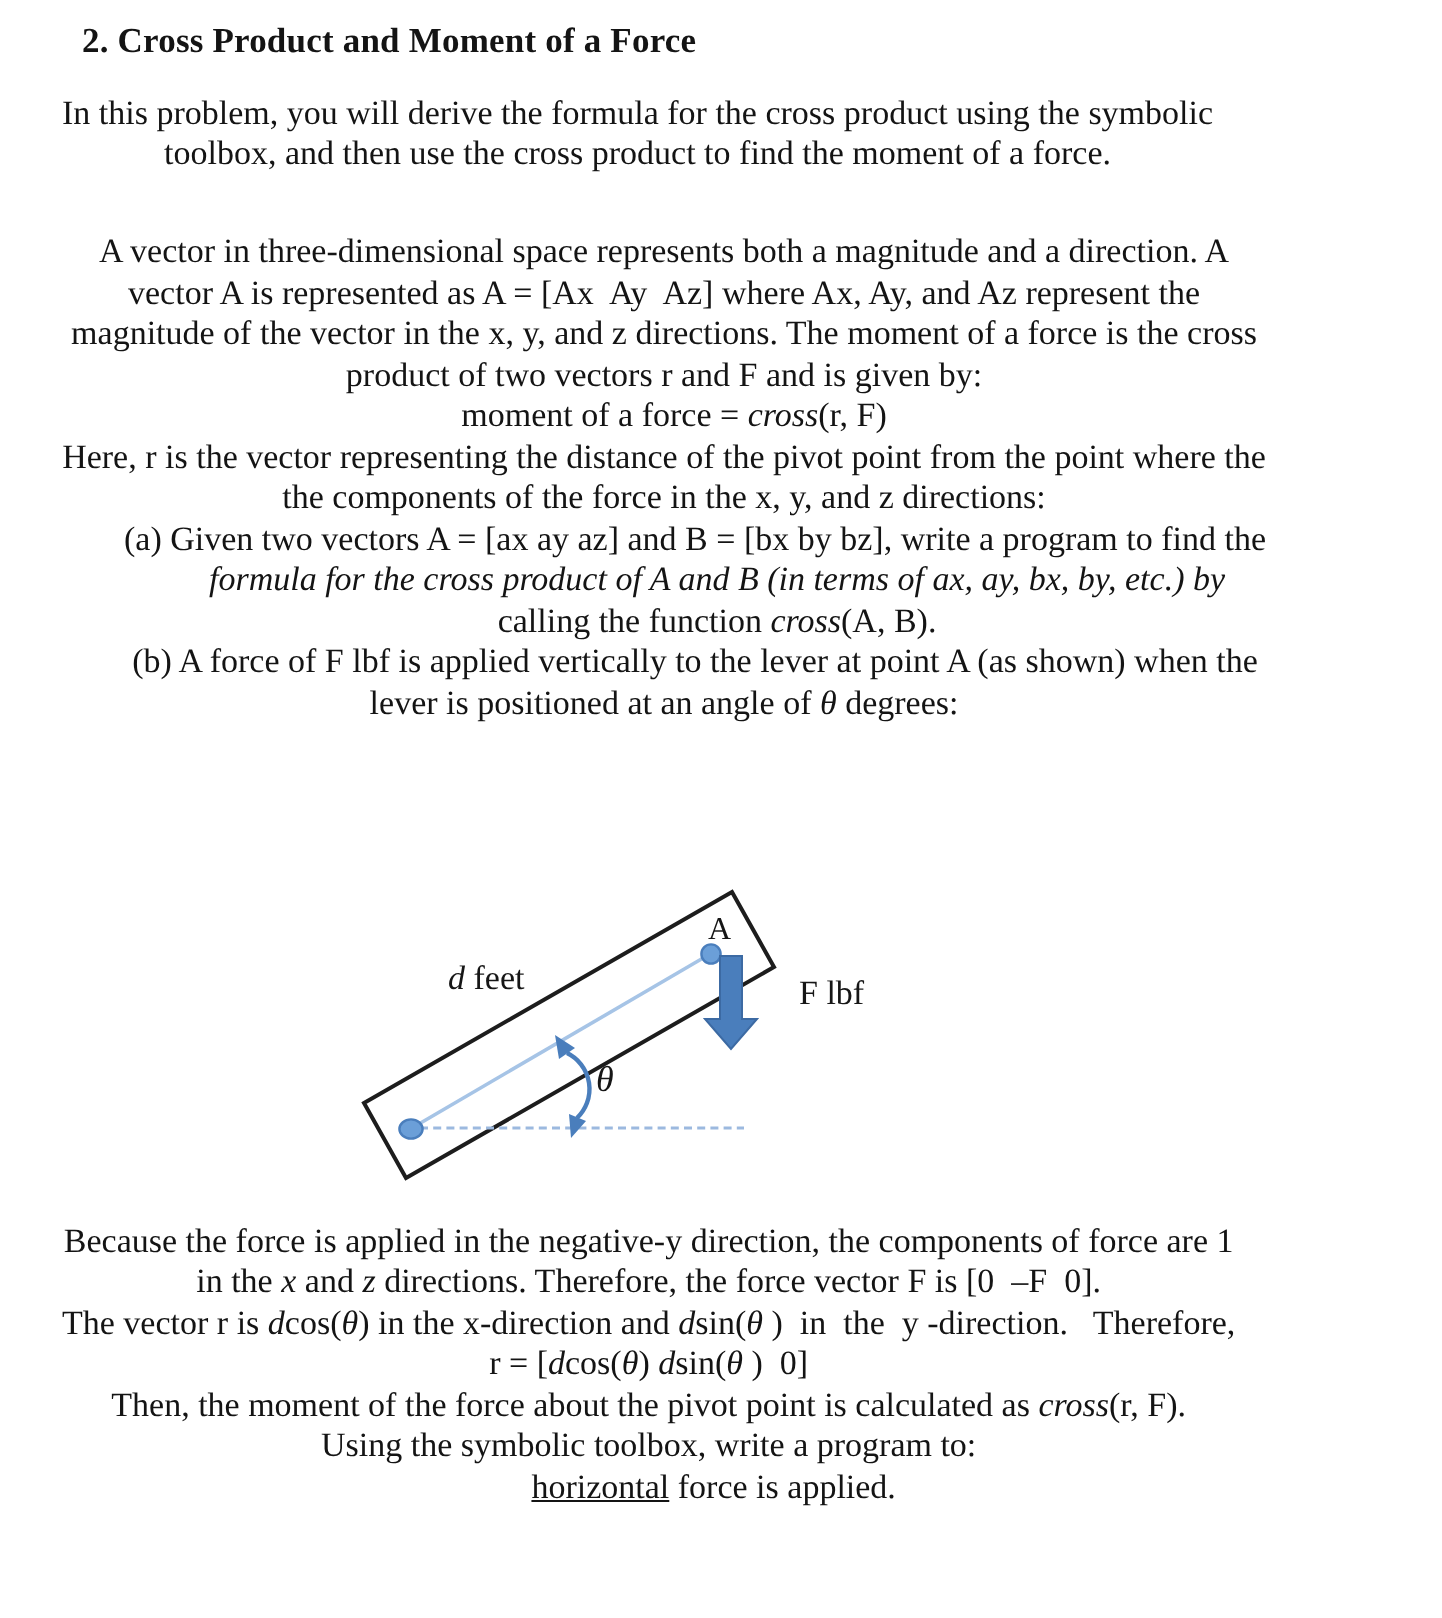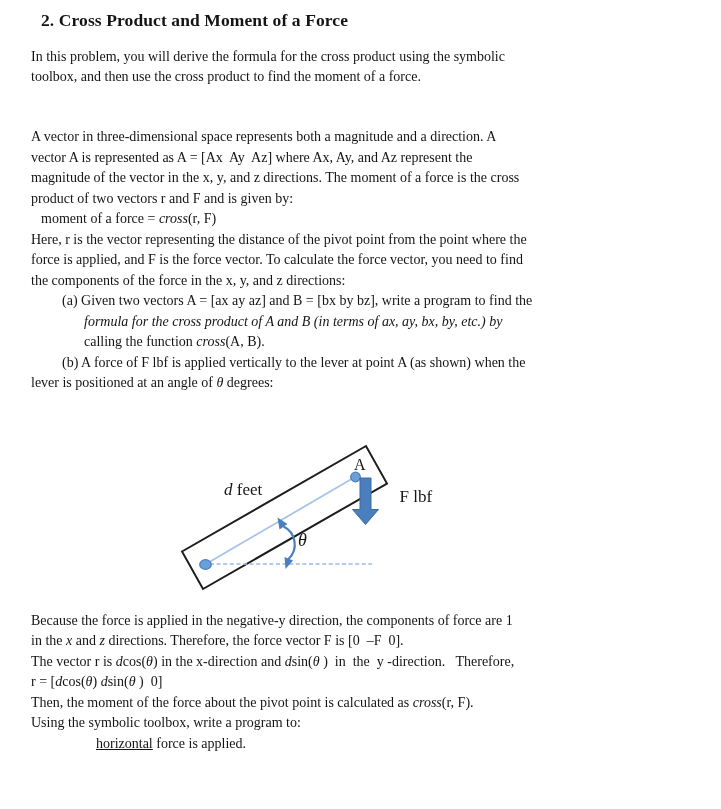--- a/index.html
+++ b/index.html
@@ -1,20 +1,20 @@
 <!DOCTYPE html>
 <html style="--shape_blue: #4a7ebc; --shape_blue_dark: #3c6aa3; --dot_fill: #6b9fd8; --pale_blue: #a6c4e6; --dash_blue: #9cb9df; --outline_black: #1d1d1d;"><head>
 <meta charset="utf-8">
 <style>
   html,body{margin:0;padding:0;background:#fff;}
   .page{position:relative;width:721px;height:804px;background:#ffffff;overflow:hidden;
         font-family:"Liberation Serif",serif;color:#141414;}
   .title{position:absolute;left:41px;top:10px;margin:0;font-size:17.5px;font-weight:bold;
          white-space:pre;letter-spacing:0.1px;}
-  .block{position:absolute;font-size:14px;line-height:20.5px;}
+  .block{position:absolute;font-size:17px;line-height:20.5px;text-align:center;}
   .line{white-space:pre;}
   .it{font-style:italic;}
   .un{text-decoration:underline;}
   svg text{font-family:"Liberation Serif",serif;fill:#161616;}
   .lever{fill:#ffffff;stroke:var(--outline_black);stroke-width:2;stroke-linejoin:miter;}
   .pale{stroke:var(--pale_blue);stroke-width:1.8;fill:none;}
   .dashline{stroke:var(--dash_blue);stroke-width:1.6;fill:none;stroke-dasharray:4 2.6;}
   .arc{stroke:var(--shape_blue);stroke-width:2.2;fill:none;}
   .arrhead{fill:var(--shape_blue);stroke:none;}
   .dot{fill:var(--dot_fill);stroke:var(--shape_blue);stroke-width:1.2;}
@@ -25,28 +25,27 @@
 
 <div class="page">
 
   <h1 class="title">2. Cross Product and Moment of a Force</h1>
 
   <div id="doc-body">
       <div class="block" style="top: 46.5px; left: 31px;">
         <div class="line"><span>In this problem, you will derive the formula for the cross product using the symbolic</span></div>
         <div class="line"><span>toolbox, and then use the cross product to find the moment of a force.</span></div>
       </div>
-      <div class="block" style="top: 127px; left: 31px;">
+      <div class="block" style="top: 116px; left: 31px;">
         <div class="line"><span>A vector in three-dimensional space represents both a magnitude and a direction. A</span></div>
         <div class="line"><span>vector A is represented as A = [Ax  Ay  Az] where Ax, Ay, and Az represent the</span></div>
         <div class="line"><span>magnitude of the vector in the x, y, and z directions. The moment of a force is the cross</span></div>
         <div class="line"><span>product of two vectors r and F and is given by:</span></div>
         <div class="line" style="padding-left: 10px;"><span>moment of a force = </span><span class="it">cross</span><span>(r, F)</span></div>
         <div class="line"><span>Here, r is the vector representing the distance of the pivot point from the point where the</span></div>
-        <div class="line"><span>force is applied, and F is the force vector. To calculate the force vector, you need to find</span></div>
         <div class="line"><span>the components of the force in the x, y, and z directions:</span></div>
         <div class="line" style="padding-left: 31px;"><span>(a) Given two vectors A = [ax ay az] and B = [bx by bz], write a program to find the</span></div>
         <div class="line" style="padding-left: 53px; font-style: italic;"><span>formula for the cross product of A and B (in terms of ax, ay, bx, by, etc.) by</span></div>
         <div class="line" style="padding-left: 53px;"><span>calling the function </span><span class="it">cross</span><span>(A, B).</span></div>
         <div class="line" style="padding-left: 31px;"><span>(b) A force of F lbf is applied vertically to the lever at point A (as shown) when the</span></div>
         <div class="line"><span>lever is positioned at an angle of </span><span class="it">θ</span><span> degrees:</span></div>
       </div>
       <div class="block" style="top: 610.5px; left: 31px;">
         <div class="line"><span>Because the force is applied in the negative-y direction, the components of force are 1</span></div>
         <div class="line"><span>in the </span><span class="it">x</span><span> and </span><span class="it">z</span><span> directions. Therefore, the force vector F is [0  –F  0].</span></div>

